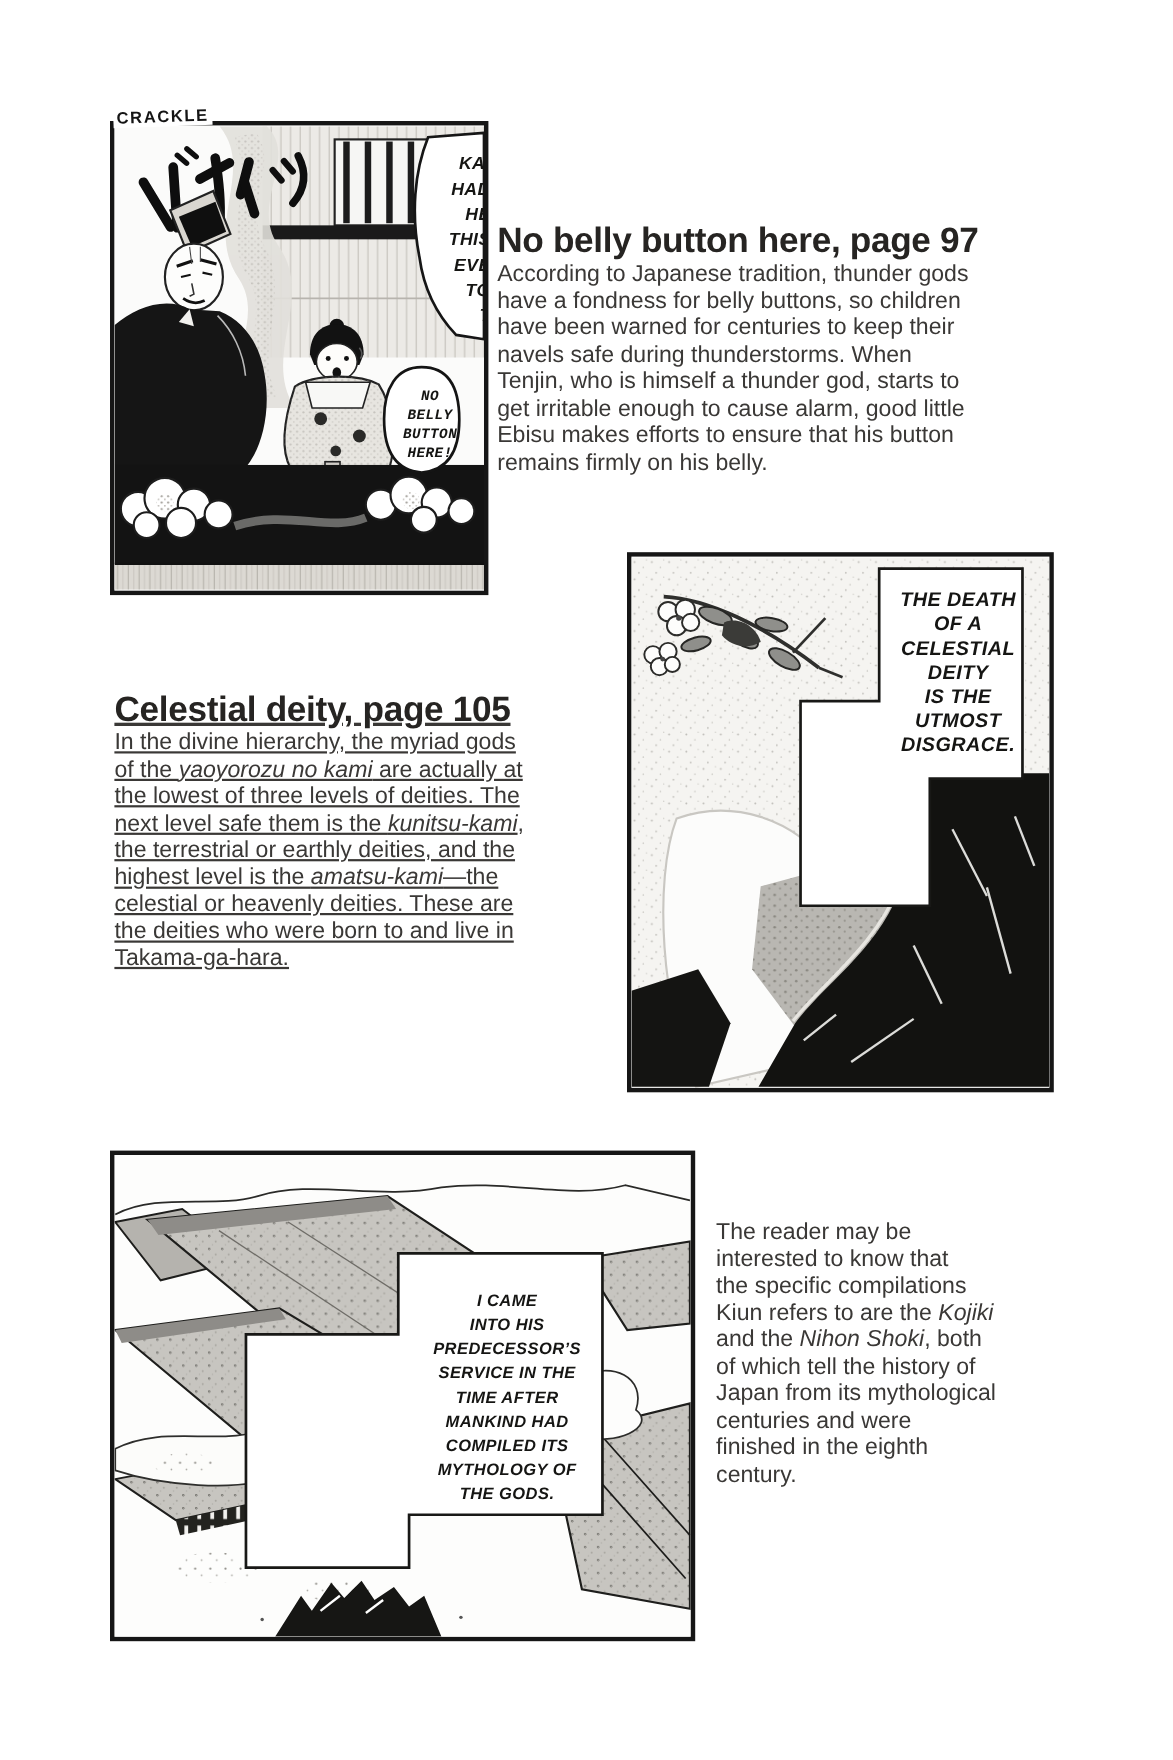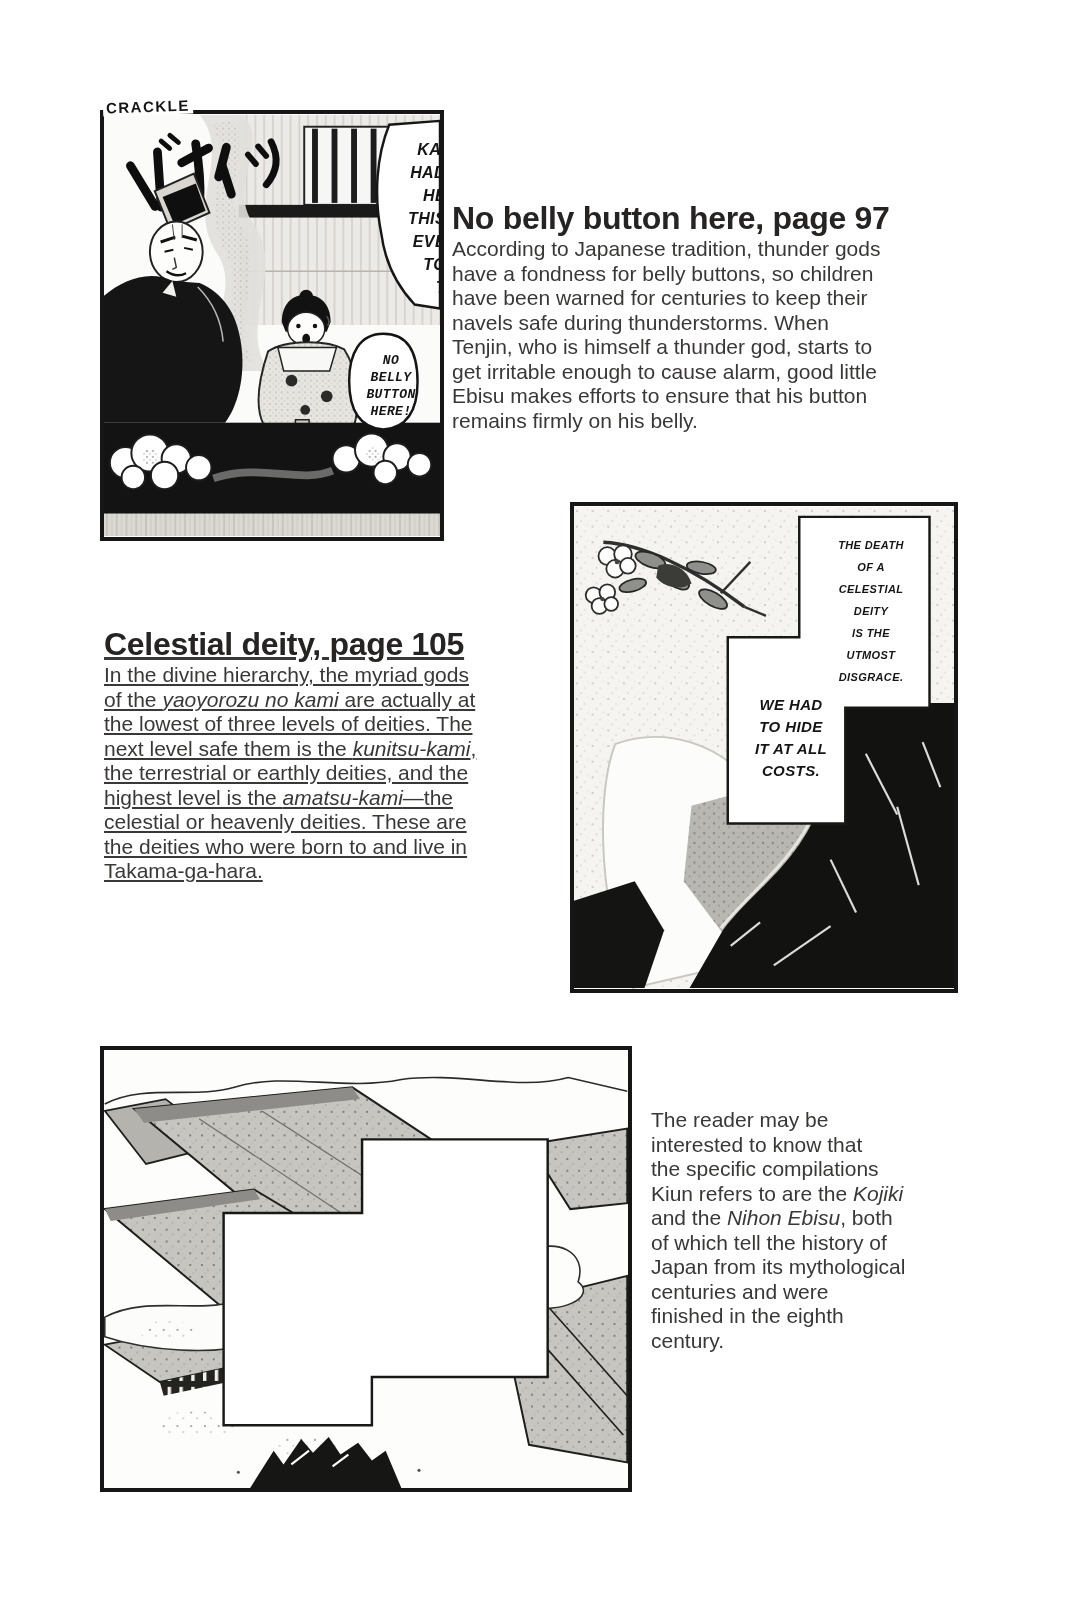--- a/index.html
+++ b/index.html
@@ -16,21 +16,21 @@
   .note .body{font-size:21px;line-height:24.5px;white-space:pre-line;}
   .note .body em{font-style:italic;}
   #note1{left:452px;top:204px;width:505px;}
   #note2{left:104px;top:630px;width:480px;text-decoration:underline;}
   #note3{left:651px;top:1108px;width:330px;}
 
   .balloon-text{position:absolute;font-style:italic;font-weight:600;color:#151513;
     text-align:center;white-space:pre-line;letter-spacing:0.4px;}
   #clipped-balloon-text{right:-6px;top:24px;width:80px;text-align:right;font-size:16px;line-height:23px;}
   #no-belly-text{left:250px;top:238px;width:74px;font-size:13px;line-height:17px;font-family:Liberation Mono, monospace;}
-  #caption-death{left:232px;top:28px;width:130px;font-size:11px;line-height:22px;}
+  #caption-death{left:232px;top:28px;width:130px;font-size:18px;line-height:22px;}
   #caption-hide{left:159px;top:188px;width:116px;font-size:15px;line-height:22px;}
   #caption-mythology{left:123px;top:200px;width:148px;font-size:15px;line-height:22px;}
   #caption-service{left:264px;top:122px;width:186px;font-size:15px;line-height:22px;}
 
   #sfx-crackle{position:absolute;left:103px;top:98px;font-size:15px;font-weight:800;
     letter-spacing:1.5px;color:#141414;background:#ffffff;padding:0 3px;
     transform:rotate(-2deg);z-index:5;}
 </style>
 </head>
 <body>
@@ -253,24 +253,20 @@
     <polygon points="230,10 363,10 363,205 277,205 277,323 157,323 157,133 230,133" fill="#ffffff" stroke="#181816" stroke-width="2.5"></polygon>
   </svg>
 
   <div id="caption-death" class="balloon-text">THE DEATH
 OF A
 CELESTIAL
 DEITY
 IS THE
 UTMOST
 DISGRACE.</div>
-  <div id="caption-hide" class="balloon-text">WE HAD
-TO HIDE
-IT AT ALL
-COSTS.</div>
 </div>
 
 <div id="panel3" class="panel">
   <svg viewBox="0 0 532 446" aria-hidden="true">
     <defs>
       <pattern id="p3roof" width="12" height="12" patternUnits="userSpaceOnUse">
         <rect width="12" height="12" fill="#c7c5c0"></rect>
         <circle cx="3" cy="3" r="1" fill="#9b then"></circle>
           <circle cx="3" cy="3" r="1" fill="#9b9993"></circle>
         <circle cx="9" cy="8" r="0.9" fill="#a8a6a0"></circle>
@@ -323,26 +319,35 @@
       <path d="M148,446 L172,408 L182,422 L200,396 L212,410 L228,394 L240,412 L258,400 L272,418 L286,408 L302,446 Z" fill="#161614"></path>
       <path d="M190,422 l18,-14" stroke="#ffffff" stroke-width="2.2" fill="none"></path>
       <path d="M232,424 l16,-12" stroke="#ffffff" stroke-width="2.2" fill="none"></path>
       <circle cx="320" cy="428" r="1.6" fill="#555"></circle>
         <circle cx="136" cy="430" r="1.6" fill="#555"></circle>
     </g>
 
     <polygon points="121,166 262,166 262,91 451,91 451,333 272,333 272,382 121,382" fill="#ffffff" stroke="#181816" stroke-width="2.5"></polygon>
   </svg>
 
+  <div id="caption-service" class="balloon-text">I CAME
+INTO HIS
+PREDECESSOR’S
+SERVICE IN THE
+TIME AFTER
+MANKIND HAD
+COMPILED ITS
+MYTHOLOGY OF
+THE GODS.</div>
 </div>
 
 <div id="note3" class="note">
   <div class="body"><span>The reader may be
 interested to know that
 the specific compilations
 Kiun refers to are the </span><em>Kojiki</em><span>
-and the </span><em>Nihon Ebisu</em><span>, both
+and the </span><em>Nihon Shoki</em><span>, both
 of which tell the history of
 Japan from its mythological
 centuries and were
 finished in the eighth
 century.</span></div>
 </div>
 
 </body></html>

